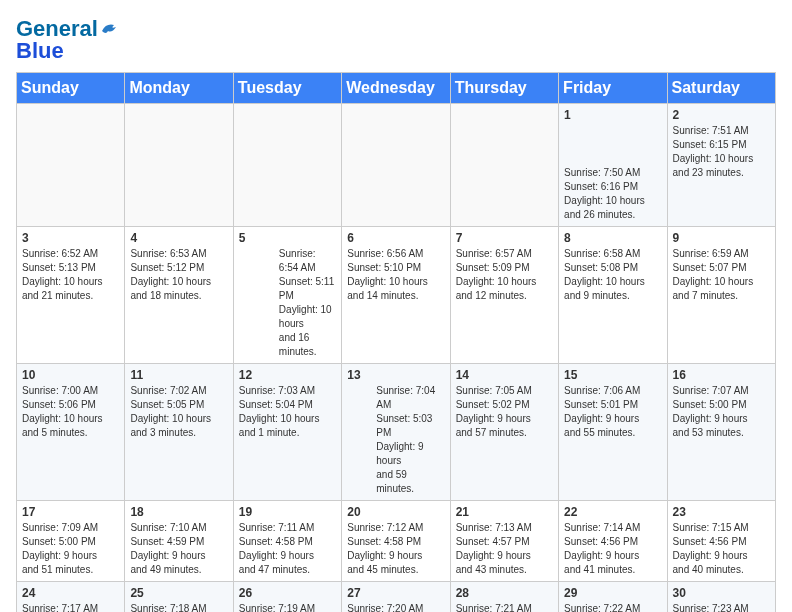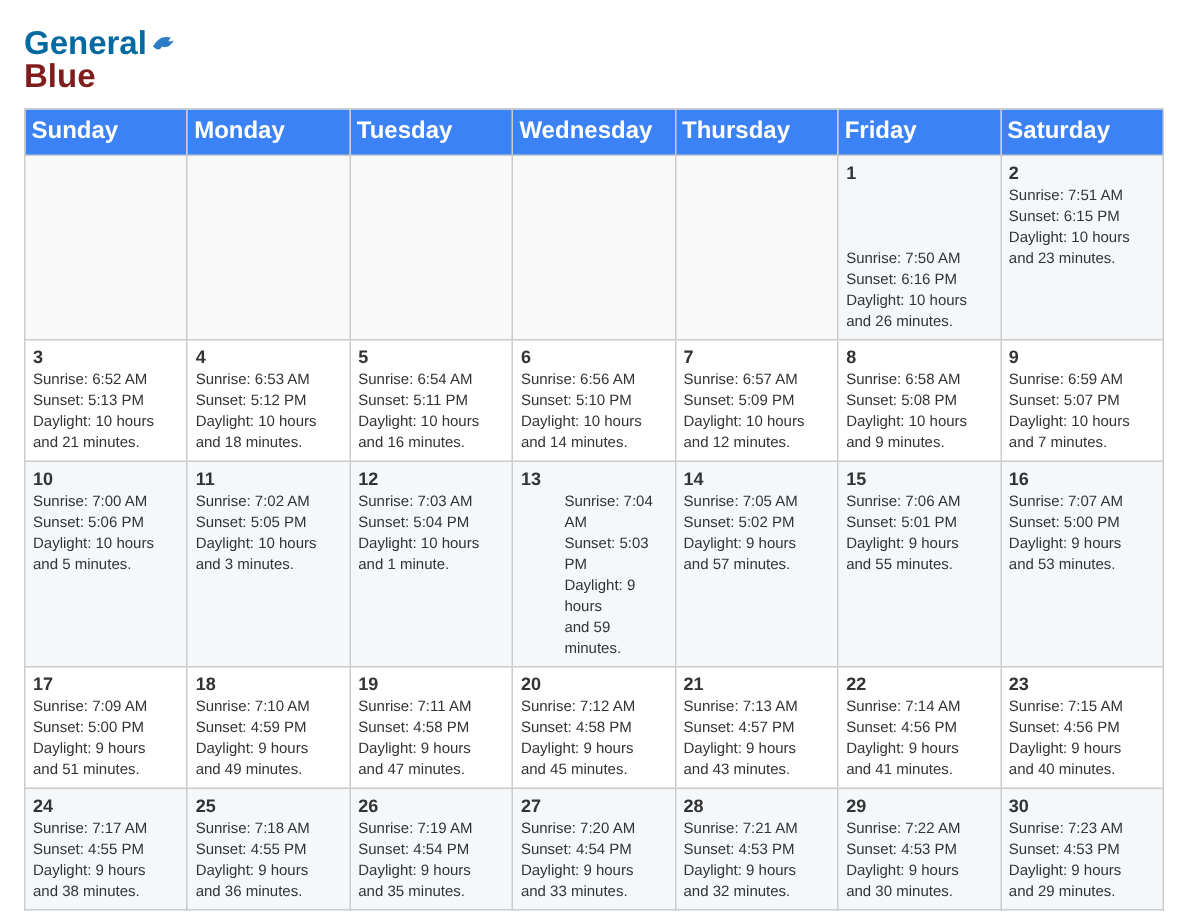--- a/index.html
+++ b/index.html
@@ -75,21 +75,21 @@
 <body>
 
 <div class="header-area">
   <div class="logo">
     <div style="display:flex;align-items:center;">
       <span style="font-size:22px;font-weight:bold;color:#0369a1;">General</span>
       <svg width="18" height="14" viewBox="0 0 18 14" style="margin-left:2px;margin-bottom:2px;">
         <path d="M2,10 Q6,2 14,4 Q10,8 16,6 Q12,12 8,10 Q6,14 2,10Z" fill="#2a7cc7"></path>
       </svg>
     </div>
-    <span style="font-size:22px;font-weight:bold;color:#7f1d1d;margin-top:-4px;">Blue</span>
+    <span style="font-size:22px;font-weight:bold;color:#1d4ed8;margin-top:-4px;">Blue</span>
   </div>
   <div class="title-area">
     <div class="month-title"></div>
     <div class="location"></div>
   </div>
 </div>
 
 <table>
   <thead>
     <tr>
@@ -134,21 +134,21 @@
         </td>
         <td>
           <span class="day-num">4</span>
           <div class="day-info" style="white-space: pre-line;">Sunrise: 6:53 AM
 Sunset: 5:12 PM
 Daylight: 10 hours
 and 18 minutes.</div>
         </td>
         <td>
           <span class="day-num">5</span>
-          <div class="day-info" style="white-space: pre-line;">Sunrise: 6:54 AM
+          <div class="day-info" style="white-space: pre-line; margin-left: 40px;">Sunrise: 6:54 AM
 Sunset: 5:11 PM
 Daylight: 10 hours
 and 16 minutes.</div>
         </td>
         <td>
           <span class="day-num">6</span>
           <div class="day-info" style="white-space: pre-line;">Sunrise: 6:56 AM
 Sunset: 5:10 PM
 Daylight: 10 hours
 and 14 minutes.</div>

